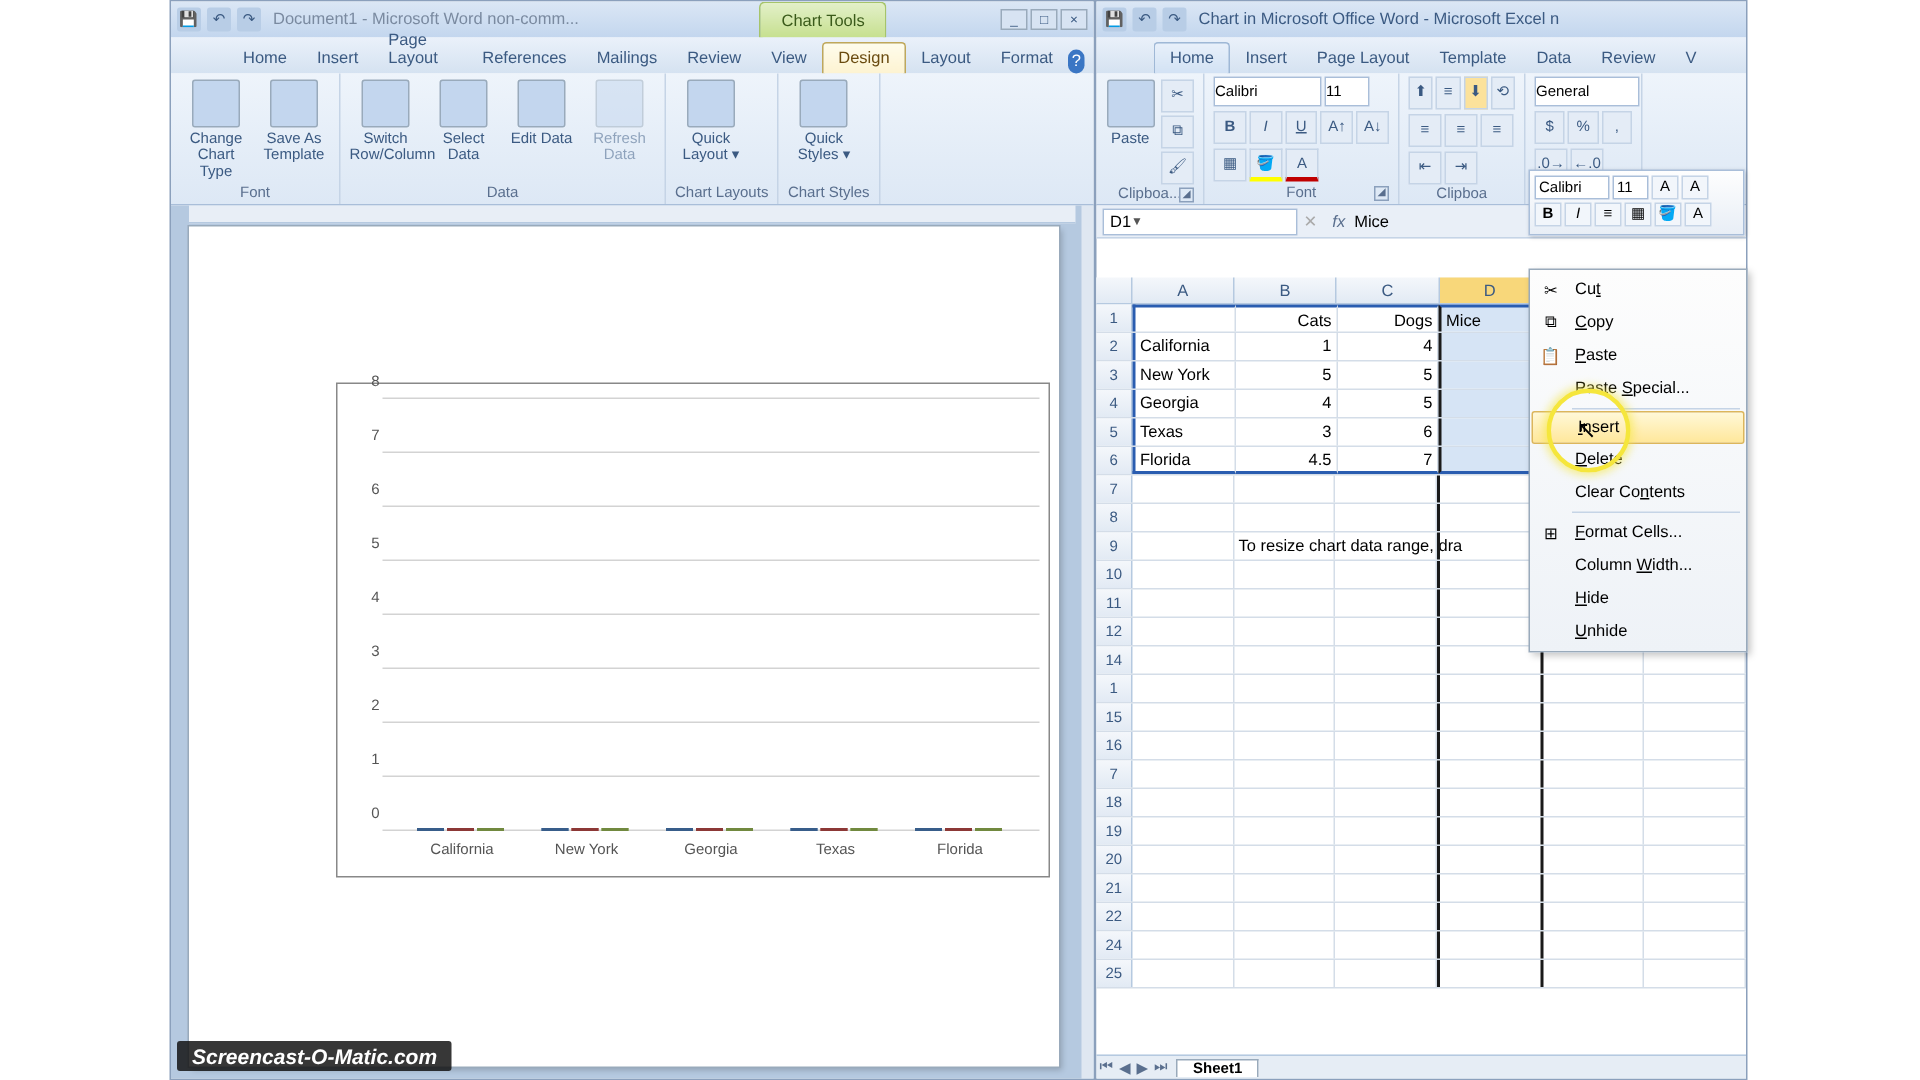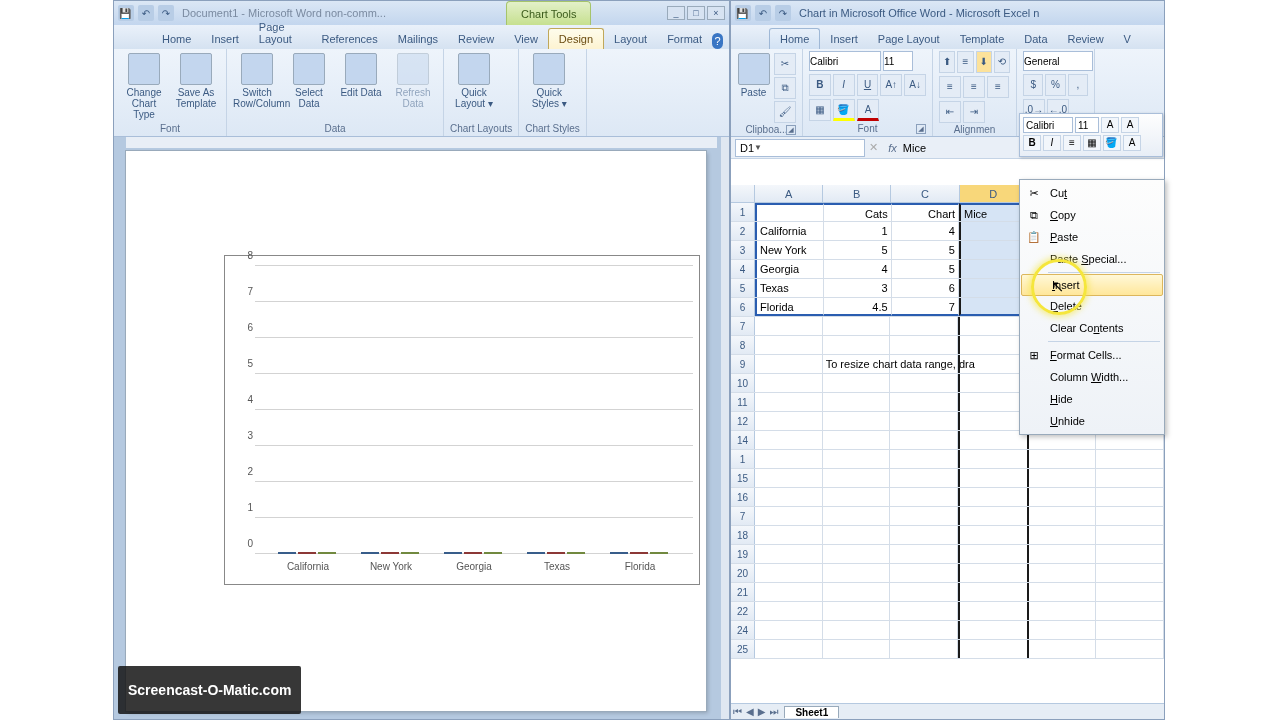--- a/index.html
+++ b/index.html
@@ -80,21 +80,21 @@
 .ctxmenu { position: absolute; left: 288px; top: 178px; width: 146px; background: linear-gradient(#fdfdfd,#eef2f7); border: 1px solid #9ab; box-shadow: 2px 2px 5px rgba(0,0,0,.25); font-size: 11px; padding: 2px 0; }
 .ctxmenu .mi { display: flex; align-items: center; height: 22px; padding: 0 6px 0 2px; cursor: pointer; }
 .ctxmenu .mi .micon { width: 24px; height: 18px; margin-right: 4px; display: inline-flex; align-items: center; justify-content: center; font-size: 11px; }
 .ctxmenu .mi.hover { background: linear-gradient(#fff8d8,#ffe79b); border: 1px solid #dcb65c; border-radius: 2px; margin: -1px 1px; }
 .ctxmenu .sep { height: 1px; background: #c5d4e6; margin: 2px 4px 2px 28px; }
 .ctxmenu .u { text-decoration: underline; }
 
 .highlight-ring { position: absolute; width: 56px; height: 56px; border: 3px solid #f5e63c; border-radius: 50%; box-shadow: 0 0 6px 2px rgba(245,230,60,.6); pointer-events: none; }
 .cursor { position: absolute; font-size: 16px; color: #000; pointer-events: none; }
 
-.watermark { position: absolute; left: 118px; bottom: 6px; background: rgba(20,20,20,.85); color: #fff; font-size: 14px; font-weight: bold; padding: 16px 10px; border-radius: 2px; }
+.watermark { position: absolute; left: 118px; bottom: 6px; background: rgba(20,20,20,.85); color: #fff; font-size: 14px; font-weight: bold; padding: 2px 10px; border-radius: 2px; font-style: italic; }
 </style>
 </head>
 <body>
 
 <div class="win left">
   <div class="titlebar">
     <div class="qat">
       <span>💾</span>
       <span>↶</span>
       <span>↷</span>
@@ -271,21 +271,21 @@
         <div class="smallrow" style="margin-bottom:3px">
           <div class="smallbtn">≡</div>
           <div class="smallbtn">≡</div>
           <div class="smallbtn">≡</div>
         </div>
         <div class="smallrow">
           <div class="smallbtn">⇤</div>
           <div class="smallbtn">⇥</div>
         </div>
       </div>
-      <div class="gname">Alignmen</div>
+      <div class="gname">Clipboa</div>
     </div>
     <div class="rgroup" style="width:78px">
       <div style="flex:1">
         <div class="smallrow" style="margin-bottom:3px">
           <input style="width: 70px; height: 20px; font-size: 10px; border: 1px solid rgb(169, 190, 217);" value="General">
         </div>
         <div class="smallrow" style="margin-bottom:3px">
           <div class="smallbtn">$</div>
           <div class="smallbtn">%</div>
           <div class="smallbtn">,</div>
@@ -334,21 +334,21 @@
       <div class="colhdr">C</div>
       <div class="colhdr sel">D</div>
       <div class="colhdr">E</div>
       <div class="colhdr">F</div>
     </div>
     <div id="gridrows">
         <div class="datarow">
           <div class="rowhdr">1</div>
           <div class="cell" style="border-top: 2px solid rgb(42, 93, 176); border-left: 2px solid rgb(42, 93, 176);"></div>
           <div class="cell num" style="border-top: 2px solid rgb(42, 93, 176);">Cats</div>
-          <div class="cell num" style="border-top: 2px solid rgb(42, 93, 176);">Chart</div>
+          <div class="cell num" style="border-top: 2px solid rgb(42, 93, 176);">Dogs</div>
           <div class="cell" style="border-left: 2px solid rgb(26, 26, 26); border-right: 2px solid rgb(26, 26, 26); background: rgb(214, 228, 245); border-top: 2px solid rgb(42, 93, 176);">Mice</div>
           <div class="cell"></div>
           <div class="cell"></div>
         </div>
         <div class="datarow">
           <div class="rowhdr">2</div>
           <div class="cell" style="border-left: 2px solid rgb(42, 93, 176);">California</div>
           <div class="cell num">1</div>
           <div class="cell num">4</div>
           <div class="cell" style="border-left: 2px solid rgb(26, 26, 26); border-right: 2px solid rgb(26, 26, 26); background: rgb(214, 228, 245);"></div>

